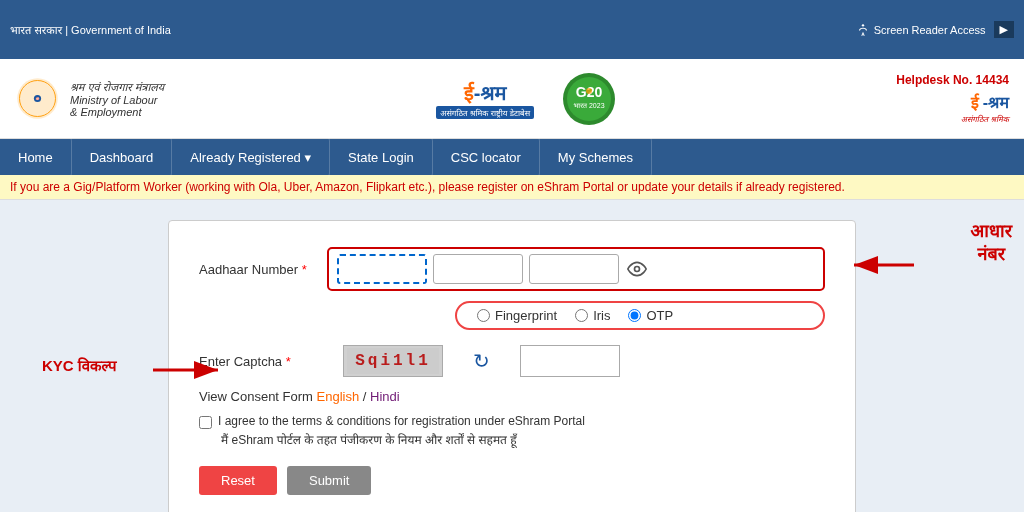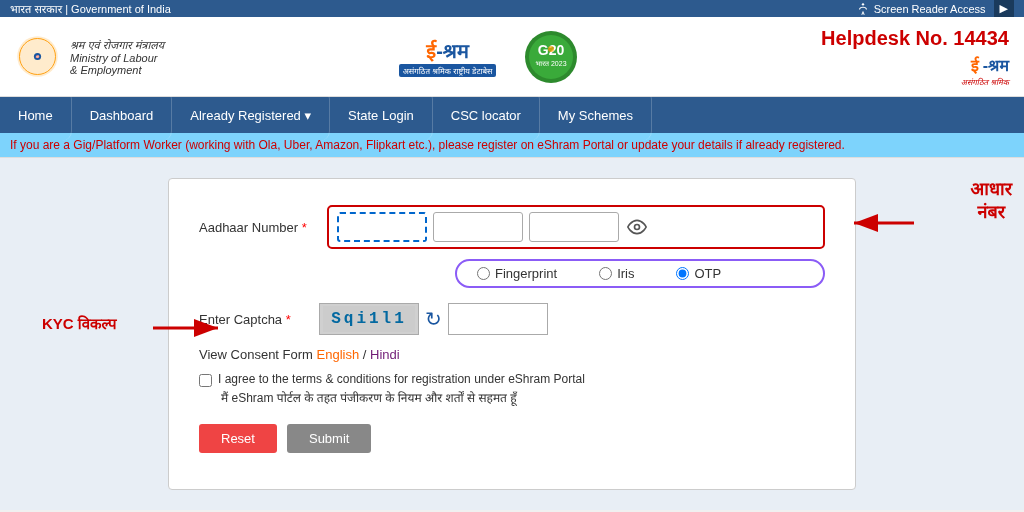--- a/index.html
+++ b/index.html
@@ -3,21 +3,21 @@
   <meta charset="utf-8">
   <style>
     * { margin: 0; padding: 0; box-sizing: border-box; }
     body { font-family: Arial, sans-serif; width: 1024px; height: 512px; overflow: hidden; background: #f0f0f0; }
 
     
     .top-bar {
       background: #2d5a8e;
       color: white;
       font-size: 11px;
-      padding: 0 10px;
+      padding: 21px 10px;
       display: flex;
       justify-content: space-between;
       align-items: center;
     }
     .top-bar-right { display: flex; align-items: center; gap: 8px; }
     .screen-reader { display: flex; align-items: center; gap: 4px; }
     .next-btn { background: #1a3a5c; color: white; border: none; padding: 2px 6px; cursor: pointer; font-size: 11px; }
 
     
     .header {
@@ -48,21 +48,21 @@
       align-items: center;
       font-size: 13px;
       cursor: pointer;
       border-right: 1px solid rgba(255,255,255,0.2);
       gap: 4px;
       border-radius: 10px;
     }
 
     
     .marquee-bar {
-      background: #7dd3fc;
+      background: #fef9c3;
       color: #cc0000;
       font-size: 12px;
       padding: 5px 10px;
       display: flex;
       align-items: center;
       justify-content: space-between;
       border-bottom: 1px solid #ddd;
     }
     .marquee-text { flex: 1; overflow: hidden; }
 
@@ -143,21 +143,21 @@
       color: #333;
       cursor: pointer;
     }
     .kyc-option input[type="radio"] { cursor: pointer; }
 
     
     .captcha-row {
       display: flex;
       align-items: center;
       margin-bottom: 15px;
-      gap: 0;
+      gap: 24px;
     }
     .captcha-image {
       background: #d0d0d0;
       width: 100px;
       height: 32px;
       display: flex;
       align-items: center;
       justify-content: center;
       font-size: 16px;
       font-weight: bold;
@@ -282,21 +282,21 @@
         <circle cx="35" cy="26" r="22" fill="#3aaa3a"></circle>
         <text x="35" y="24" text-anchor="middle" font-size="14" fill="white" font-weight="bold">G20</text>
         <text x="35" y="35" text-anchor="middle" font-size="7" fill="white">भारत 2023</text>
 
         <circle cx="35" cy="18" r="3" fill="#ff9900" opacity="0.7"></circle>
       </svg>
     </div>
   </div>
 
   <div class="eshram-top-right">
-    <div style="font-size:20px;font-weight:bold;color:#cc0000;">Helpdesk No. 14434</div>
+    <div style="font-size:12px;font-weight:bold;color:#cc0000;">Helpdesk No. 14434</div>
 
     <div style="display:flex;align-items:center;gap:4px;margin-top:4px;">
       <span style="font-size:16px;font-weight:bold;color:#ff6600;">ई</span>
       <span style="font-size:16px;font-weight:bold;color:#1a56a0;">-श्रम</span>
     </div>
     <div style="font-size:8px;color:#cc0000;font-style:italic;">असंगठित श्रमिक</div>
   </div>
 </div>
 
 <nav class="nav">
@@ -373,21 +373,21 @@
           <svg width="20" height="20" viewBox="0 0 24 24" fill="none" stroke="#555" stroke-width="2">
             <path d="M1 12s4-8 11-8 11 8 11 8-4 8-11 8-11-8-11-8z"></path>
             <circle cx="12" cy="12" r="3"></circle>
           </svg>
         </div>
       </div>
     </div>
 
     <div class="kyc-row" style="margin-bottom:15px;">
       <div style="min-width:120px;"></div>
-      <div class="kyc-options-border" style="border:2px solid #8b5cf6;border-radius:20px;padding:5px 20px;display:flex;align-items:center;gap:42px;flex:1;">
+      <div class="kyc-options-border" style="border:2px solid #ef4444;border-radius:20px;padding:5px 20px;display:flex;align-items:center;gap:18px;flex:1;">
         <label class="kyc-option" style="display:flex;align-items:center;gap:5px;font-size:13px;cursor:pointer;">
           <input type="radio" name="kyc" value="fingerprint" style="">
           <span>Fingerprint</span>
         </label>
         <label class="kyc-option" style="display:flex;align-items:center;gap:5px;font-size:13px;cursor:pointer;">
           <input type="radio" name="kyc" value="iris" style="">
           <span>Iris</span>
         </label>
         <label class="kyc-option" style="display:flex;align-items:center;gap:5px;font-size:13px;cursor:pointer;">
           <input type="radio" name="kyc" value="otp" checked="" style="">
@@ -395,21 +395,21 @@
         </label>
       </div>
     </div>
 
     <div class="captcha-row" style="margin-bottom:12px;">
       <label class="form-label">
         <span>Enter Captcha</span>
         <span style="color:red;">*</span>
       </label>
       <div class="captcha-image">
-        <span style="font-family:'Courier New',monospace;font-size:16px;font-weight:bold;letter-spacing:3px;color:#0369a1;background:#ccc;padding:4px 8px;">Sqi1l1</span>
+        <span style="font-family:'Courier New',monospace;font-size:16px;font-weight:bold;letter-spacing:3px;color:#b91c1c;background:#ccc;padding:4px 8px;">Sqi1l1</span>
       </div>
       <span class="refresh-icon" style="color:#1a56a0;font-size:20px;cursor:pointer;margin:0 6px;">↻</span>
       <input type="text" class="captcha-input" style="width: 100px; height: 32px; border: 1px solid rgb(170, 170, 170); padding: 4px 6px; font-size: 13px;">
     </div>
 
     <div class="consent-row" style="margin-bottom:10px;font-size:13px;">
       <span>View Consent Form</span>
       <span> </span>
       <a href="#" class="english" style="color:#ff6600;text-decoration:none;">English</a>
       <span> / </span>

